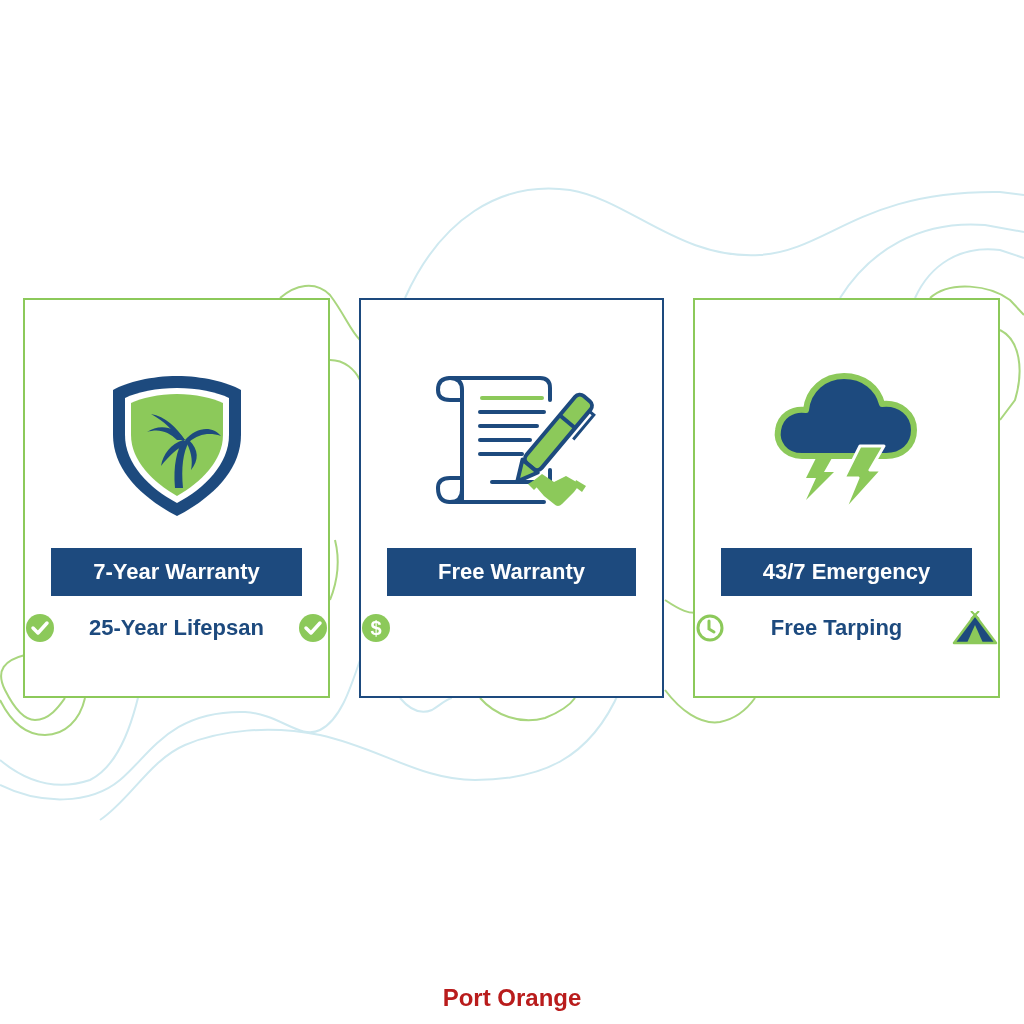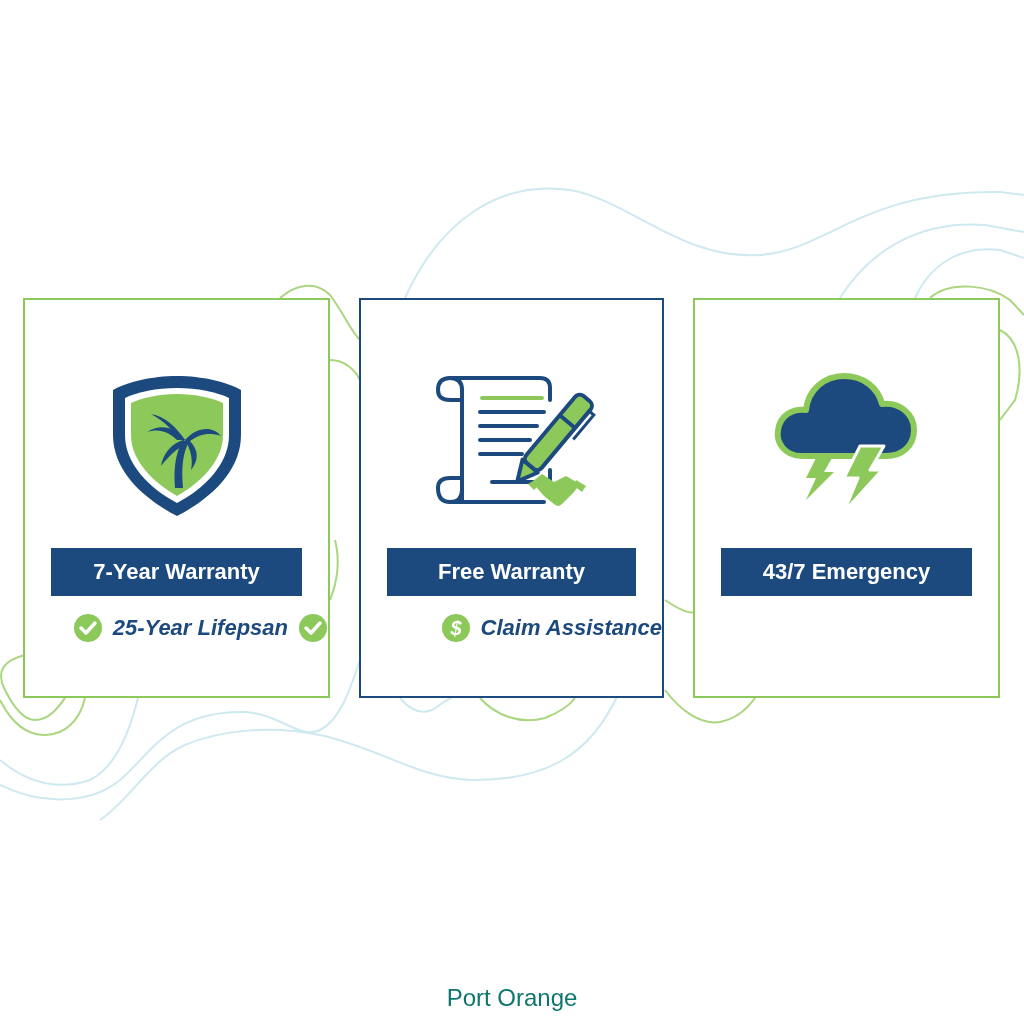--- a/index.html
+++ b/index.html
@@ -5,24 +5,24 @@
   html, body { margin:0; padding:0; }
   body { width:1024px; height:1024px; background:#ffffff; position:relative; overflow:hidden;
          font-family:"Liberation Sans", sans-serif; }
   .bg-waves { position:absolute; left:0; top:0; width:1024px; height:1024px; z-index:0; }
   .card { position:absolute; top:298px; height:400px; background:#ffffff; box-sizing:border-box; z-index:1; }
   .card.green { border:2px solid #8cc95a; }
   .card.blue { border:2px solid #1d4a7e; }
   .icon-wrap { position:absolute; left:0; right:0; top:70px; height:150px; display:flex; justify-content:center; }
   .banner { position:absolute; left:26px; right:26px; top:248px; height:48px; background:#1d4a7e;
             color:#ffffff; font-weight:bold; font-size:22px; display:flex; align-items:center; justify-content:center; }
-  .sub { position:absolute; left:0; right:0; top:310px; height:36px; display:flex; align-items:center; justify-content:flex-end;
-         gap:10px; color:#1d4a7e; font-weight:bold; font-size:22px;font-style:italic; }
+  .sub { position:absolute; left:0; right:0; top:310px; height:36px; display:flex; align-items:center; justify-content:space-between;
+         gap:10px; color:#1d4a7e; font-weight:bold; font-size:22px; }
   .sub svg { display:block; }
-  .footer { position:absolute; left:0; right:0; top:984px; text-align:center; color:#0f766e; font-weight:normal; font-size:24px; z-index:1; }
+  .footer { position:absolute; left:0; right:0; top:984px; text-align:center; color:#b91c1c; font-weight:bold; font-size:24px; z-index:1; }
 </style>
 </head>
 <body>
 
 <svg class="bg-waves" viewBox="0 0 1024 1024">
   <g fill="none" stroke="#cfe9f0" stroke-width="2">
     <path d="M405 298 C440 220 500 180 570 190 C630 200 680 260 760 255 C830 250 860 190 1000 192 L1024 195"></path>
     <path d="M840 298 C870 250 920 220 985 225 L1024 232"></path>
     <path d="M915 298 C930 265 960 245 1000 250 L1024 258"></path>
     <path d="M0 760 C30 785 60 790 90 780 C120 765 135 720 145 665"></path>
@@ -103,28 +103,39 @@
         <path d="M44 10 L54 16 L50 22 L42 16 Z"></path>
       </g>
     </svg>
   </div>
   <div class="banner">Free Warranty</div>
   <div class="sub">
     <svg width="30" height="30" viewBox="0 0 30 30">
       <circle cx="15" cy="15" r="14" fill="#8cc95a"></circle>
       <text x="15" y="22" text-anchor="middle" font-family="Liberation Sans, sans-serif" font-weight="bold" font-size="20" fill="#fff">$</text>
     </svg>
-    <span>Claim Assistance</span>
   </div>
 </div>
 
 <div class="card green" style="left:693px; width:307px;">
   <div class="icon-wrap">
     <svg width="150" height="150" viewBox="0 0 150 150">
       <path d="M30 86 C12 86 4 72 6 60 C8 46 20 38 34 40 C36 20 52 6 72 6 C92 6 106 18 110 34 C128 32 142 44 142 60 C142 76 130 86 114 86 Z" fill="#1d4a7e" stroke="#8cc95a" stroke-width="6" stroke-linejoin="round"></path>
       <path d="M88 76 L112 76 L98 100 L110 100 L72 142 L86 108 L72 108 Z" fill="#8cc95a" stroke="#fff" stroke-width="3" stroke-linejoin="round"></path>
       <path d="M44 88 L60 88 L52 102 L62 102 L34 130 L44 108 L34 108 Z" fill="#8cc95a"></path>
     </svg>
   </div>
   <div class="banner">43/7 Emergency</div>
+  <div class="sub">
+    <svg width="30" height="30" viewBox="0 0 30 30">
+      <circle cx="15" cy="15" r="12" fill="none" stroke="#8cc95a" stroke-width="3"></circle>
+      <path d="M14 8 L14 16 L19 19" stroke="#8cc95a" stroke-width="3" fill="none" stroke-linecap="round"></path>
+    </svg>
+    <span style="margin-right:4px;">Free Tarping</span>
+    <svg width="46" height="34" viewBox="0 0 46 34">
+      <path d="M23 4 L44 32 L2 32 Z" fill="#1d4a7e" stroke="#8cc95a" stroke-width="2.5" stroke-linejoin="round"></path>
+      <path d="M23 14 L31 32 L15 32 Z" fill="#8cc95a"></path>
+      <path d="M19 0 L27 8 M27 0 L19 8" stroke="#8cc95a" stroke-width="2"></path>
+    </svg>
+  </div>
 </div>
 
 <div class="footer">Port Orange</div>
 
 </body></html>

